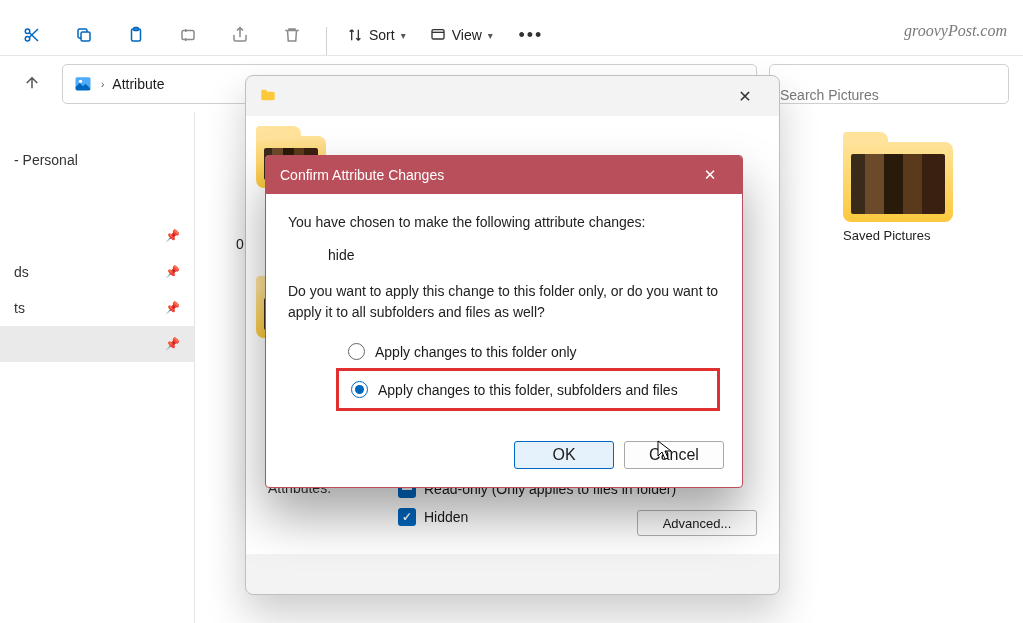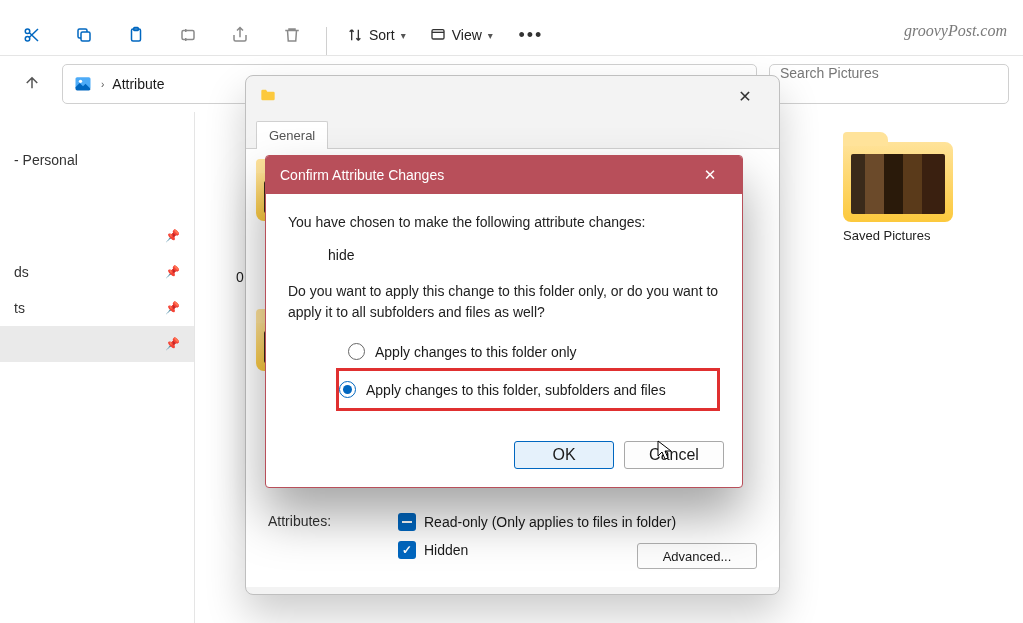--- a/index.html
+++ b/index.html
@@ -9,21 +9,21 @@
     .toolbar { height: 56px; display: flex; align-items: flex-end; padding: 0 8px; border-bottom: 1px solid #e5e5e5; gap: 4px; }
     .tb-btn { width: 48px; height: 40px; display: flex; align-items: center; justify-content: center; border-radius: 4px; cursor: pointer; }
     .tb-sep { width: 1px; height: 28px; background: #d0d0d0; margin: 0 6px; }
     .tb-txt { display: flex; align-items: center; gap: 6px; padding: 0 10px; height: 40px; cursor: pointer; border-radius: 4px; color: #222; }
     .watermark { position: absolute; right: 16px; top: 22px; font-family: Georgia, serif; font-size: 16px; color: #7a7a7a; font-style: italic; }
 
     
     .addr-row { height: 56px; display: flex; align-items: center; padding: 8px 14px; gap: 12px; }
     .nav-back { width: 36px; height: 36px; display: flex; align-items: center; justify-content: center; color: #555; }
     .addr-box { flex: 1; height: 40px; border: 1px solid #d0d0d0; border-radius: 5px; display: flex; align-items: center; padding: 0 10px; gap: 8px; background: #fff; }
-    .search-box { width: 240px; height: 40px; border: 1px solid #d0d0d0; border-radius: 5px; display: flex; align-items: flex-start; padding: 0 10px; color: #777; background: #fff; }
+    .search-box { width: 240px; height: 40px; border: 1px solid #d0d0d0; border-radius: 5px; display: flex; align-items: flex-end; padding: 0 10px; color: #777; background: #fff; }
 
     
     .workspace { display: flex; height: calc(100% - 112px); }
     .sidebar { width: 195px; border-right: 1px solid #e5e5e5; padding-top: 30px; }
     .side-item { height: 36px; display: flex; align-items: center; padding: 0 14px; position: relative; color: #333; }
     .side-item.sel { background: #eaeaea; }
     .pin { position: absolute; right: 14px; color: #8a8a8a; font-size: 12px; }
     .side-group { padding-top: 40px; }
 
     .content { flex: 1; position: relative; padding: 20px; display: flex; gap: 40px; align-items: flex-start; }
@@ -53,21 +53,21 @@
     .conf-title { height: 38px; background: #b84f5a; color: #fff; display: flex; align-items: center; padding: 0 14px; font-size: 14px; }
     .conf-close { margin-left: auto; width: 36px; height: 28px; display: flex; align-items: center; justify-content: center; font-size: 15px; }
     .conf-body { padding: 18px 22px 16px 22px; }
     .conf-txt { font-size: 14px; color: #222; line-height: 1.5; }
     .conf-indent { padding: 14px 0 18px 40px; font-size: 14px; }
     .radio-row { display: flex; align-items: center; gap: 10px; padding: 6px 0 6px 60px; }
     .radio { width: 17px; height: 17px; border: 1.5px solid #666; border-radius: 50%; flex-shrink: 0; position: relative; }
     .radio.sel { border-color: #0067c0; }
     .radio.sel::after { content: ""; position: absolute; inset: 3px; background: #0067c0; border-radius: 50%; }
     .highlight-box { border: 3px solid #e03030; padding: 4px 8px 4px 0; margin: 2px 0 0 48px; }
-    .highlight-box .radio-row { padding-left: 0; }
+    .highlight-box .radio-row { padding-left: 12px; }
     .conf-btns { display: flex; gap: 10px; justify-content: flex-end; padding: 14px 18px 18px 18px; }
     .dlg-btn { width: 100px; height: 28px; border: 1px solid #a8a8a8; border-radius: 3px; background: #fdfdfd; font-size: 16px; display: flex; align-items: center; justify-content: center; cursor: pointer; }
     .dlg-btn.primary { border-color: #0067c0; background: #e5f1fb; }
 
     .cursor { position: absolute; left: 657px; top: 440px; pointer-events: none; }
 
     .chev { font-size: 10px; color: #555; }
     .ic { display: inline-flex; }
   </style>
 </head>
@@ -204,23 +204,20 @@
 </div>
 
 <div class="props-dialog">
   <div class="props-title">
     <span><svg width="16" height="14" viewBox="0 0 24 20">
           <path d="M2 4a2 2 0 0 1 2-2h5l2 3h9a2 2 0 0 1 2 2v9a2 2 0 0 1-2 2H4a2 2 0 0 1-2-2z" fill="#fcc93d"></path>
         </svg></span>
     <div class="props-close">
       <span>✕</span>
     </div>
-  </div>
-  <div class="props-tabs">
-    <div class="ptab">General</div>
   </div>
   <div class="props-body">
 
     <div style="position:absolute;left:10px;top:20px;">
       <div class="folder-ico" style="width:70px;height:52px;">
           <div class="folder-thumb"></div>
         </div>
     </div>
     <div style="position:absolute;left:-10px;top:120px;">0</div>
     <div style="position:absolute;left:10px;top:170px;">

